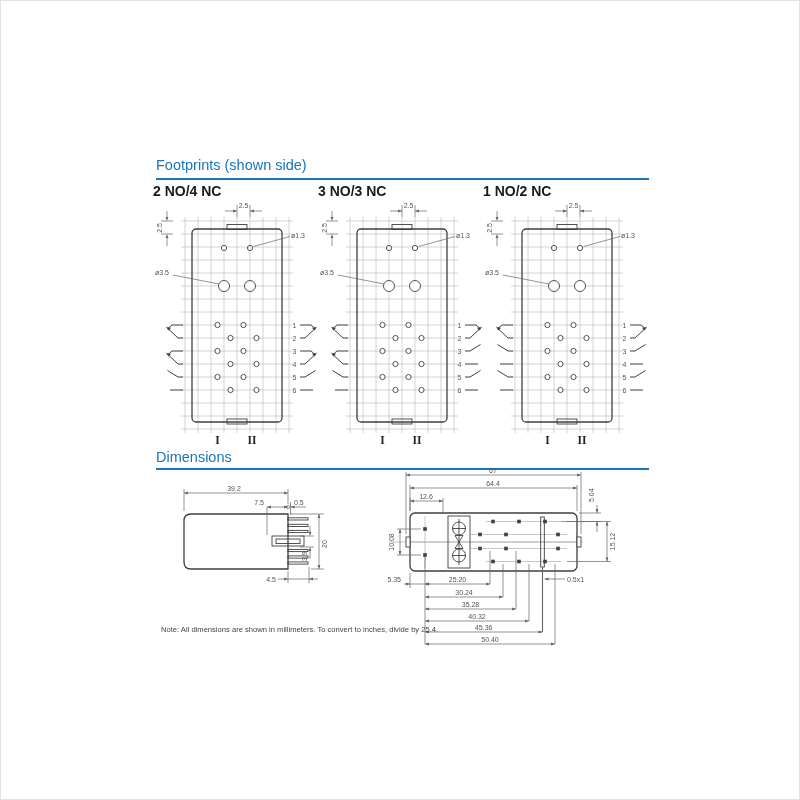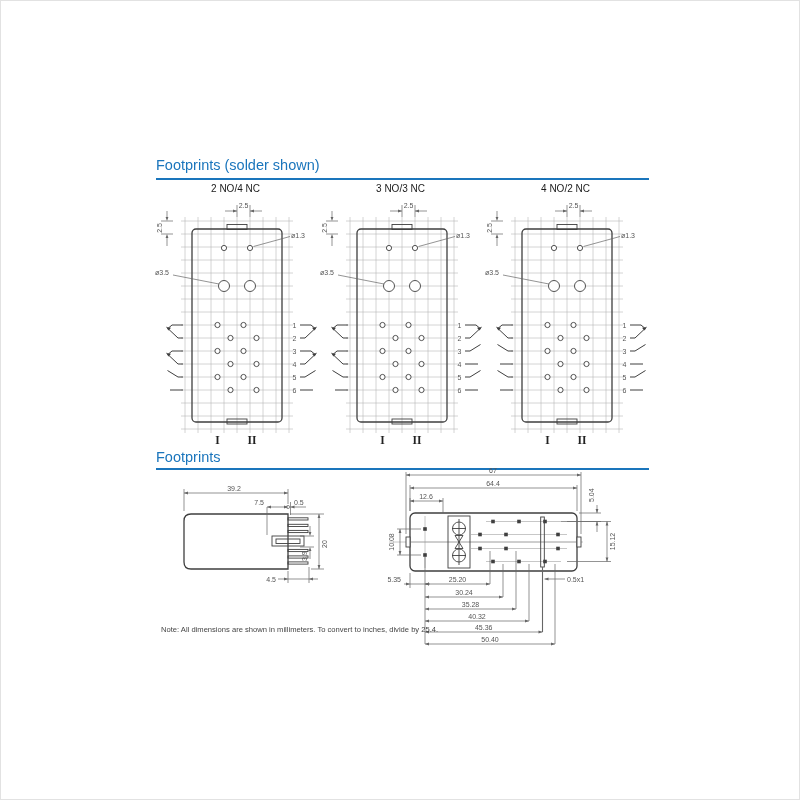--- a/index.html
+++ b/index.html
@@ -1,45 +1,45 @@
 <!DOCTYPE html>
 <html><head>
 <meta charset="utf-8">
 <style>
   html,body{margin:0;padding:0;background:#fff}
   .page{position:relative;width:800px;height:800px;background:#fff;border:1px solid #e2e2e2;
         box-sizing:border-box;font-family:"Liberation Sans",sans-serif;overflow:hidden}
   .sec-head{position:absolute;left:155px;width:493px;color:#1a75bc;font-size:14.5px}
   .sec-rule{position:absolute;left:155px;width:493px;height:2px;background:#1a75bc}
   .fp-titles{position:absolute;left:152px;top:182px;width:495px;display:flex}
-  .fp-titles span{width:165px;text-align:center;font-size:10px;font-weight:normal;color:#1a1a1a}
+  .fp-titles span{width:165px;text-align:left;font-size:14px;font-weight:bold;color:#1a1a1a}
   .fp-row{position:absolute;left:152px;top:196px;display:flex}
   .note{position:absolute;left:160px;top:624px;font-size:7.6px;color:#444}
   svg text{font-family:"Liberation Sans",sans-serif;font-size:7px;fill:#555}
   svg text.rom{font-family:"Liberation Serif",serif;font-size:11.5px;font-weight:bold;fill:#222}
   .ln{stroke:#3f3f3f;fill:none;stroke-width:1.3}
   .tn{stroke:#3f3f3f;fill:none;stroke-width:0.9}
   .gl{stroke:#b0b0b0;fill:none;stroke-width:0.55}
   .ll{stroke:#999;fill:none;stroke-width:0.55}
   .dm{stroke:#666;fill:none;stroke-width:0.7}
   .ar{fill:#666;stroke:none}
   .pin{fill:#3f3f3f;stroke:none}
 </style>
 </head>
 <body>
 
 <div class="page">
 
-  <div class="sec-head" style="top:156px">Footprints (solder shown)</div>
+  <div class="sec-head" style="top:156px">Footprints (shown side)</div>
   <div class="sec-rule" style="top:177px"></div>
 
   <div class="fp-titles">
     <span>2 NO/4 NC</span>
     <span>3 NO/3 NC</span>
-    <span>4 NO/2 NC</span>
+    <span>1 NO/2 NC</span>
   </div>
 
   <div class="fp-row">
     <svg id="fp0" width="165" height="252" viewBox="0 0 165 252">
         <g class="gl">
           <path d="M32,20 V236 M45,20 V236 M58,20 V236 M71,20 V236 M84,20 V236 M97,20 V236 M110,20 V236 M123,20 V236 M136,20 V236 M28,24 H140 M28,37 H140 M28,50 H140 M28,63 H140 M28,76 H140 M28,89 H140 M28,102 H140 M28,115 H140 M28,128 H140 M28,141 H140 M28,154 H140 M28,167 H140 M28,180 H140 M28,193 H140 M28,206 H140 M28,219 H140 M28,232 H140 "></path>
         </g>
         <g>
           <rect class="ln" x="39" y="32" width="90" height="193" rx="4" fill="none"></rect>
           <rect class="tn" x="74" y="27.5" width="20" height="5" fill="#fff"></rect>
@@ -232,21 +232,21 @@
           <path d="M30,154 h-5 l-10.5,-6.5"></path>
           <path d="M30,167 h-13"></path>
           <path d="M30,180 h-5 l-10.5,-6.5"></path>
           <path d="M30,193 h-13"></path>
         </g>
         <text x="64.5" y="247" class="rom" text-anchor="middle">I</text>
         <text x="99" y="247" class="rom" text-anchor="middle">II</text>
       </svg>
   </div>
 
-  <div class="sec-head" style="top:448px">Footprints</div>
+  <div class="sec-head" style="top:448px">Dimensions</div>
   <div class="sec-rule" style="top:467px"></div>
 
   <svg width="215" height="125" viewBox="0 0 215 125" style="position:absolute;left:165px;top:470px">
 
     <path class="ln" d="M25,43 H122 V98 H25 Q18,98 18,91 V50 Q18,43 25,43 Z"></path>
 
     <g class="tn" fill="#fff">
       <rect x="122" y="46.8" width="20" height="2.2"></rect>
       <rect x="122" y="53.3" width="20" height="2.2"></rect>
       <rect x="122" y="59.4" width="20" height="2.2"></rect>

